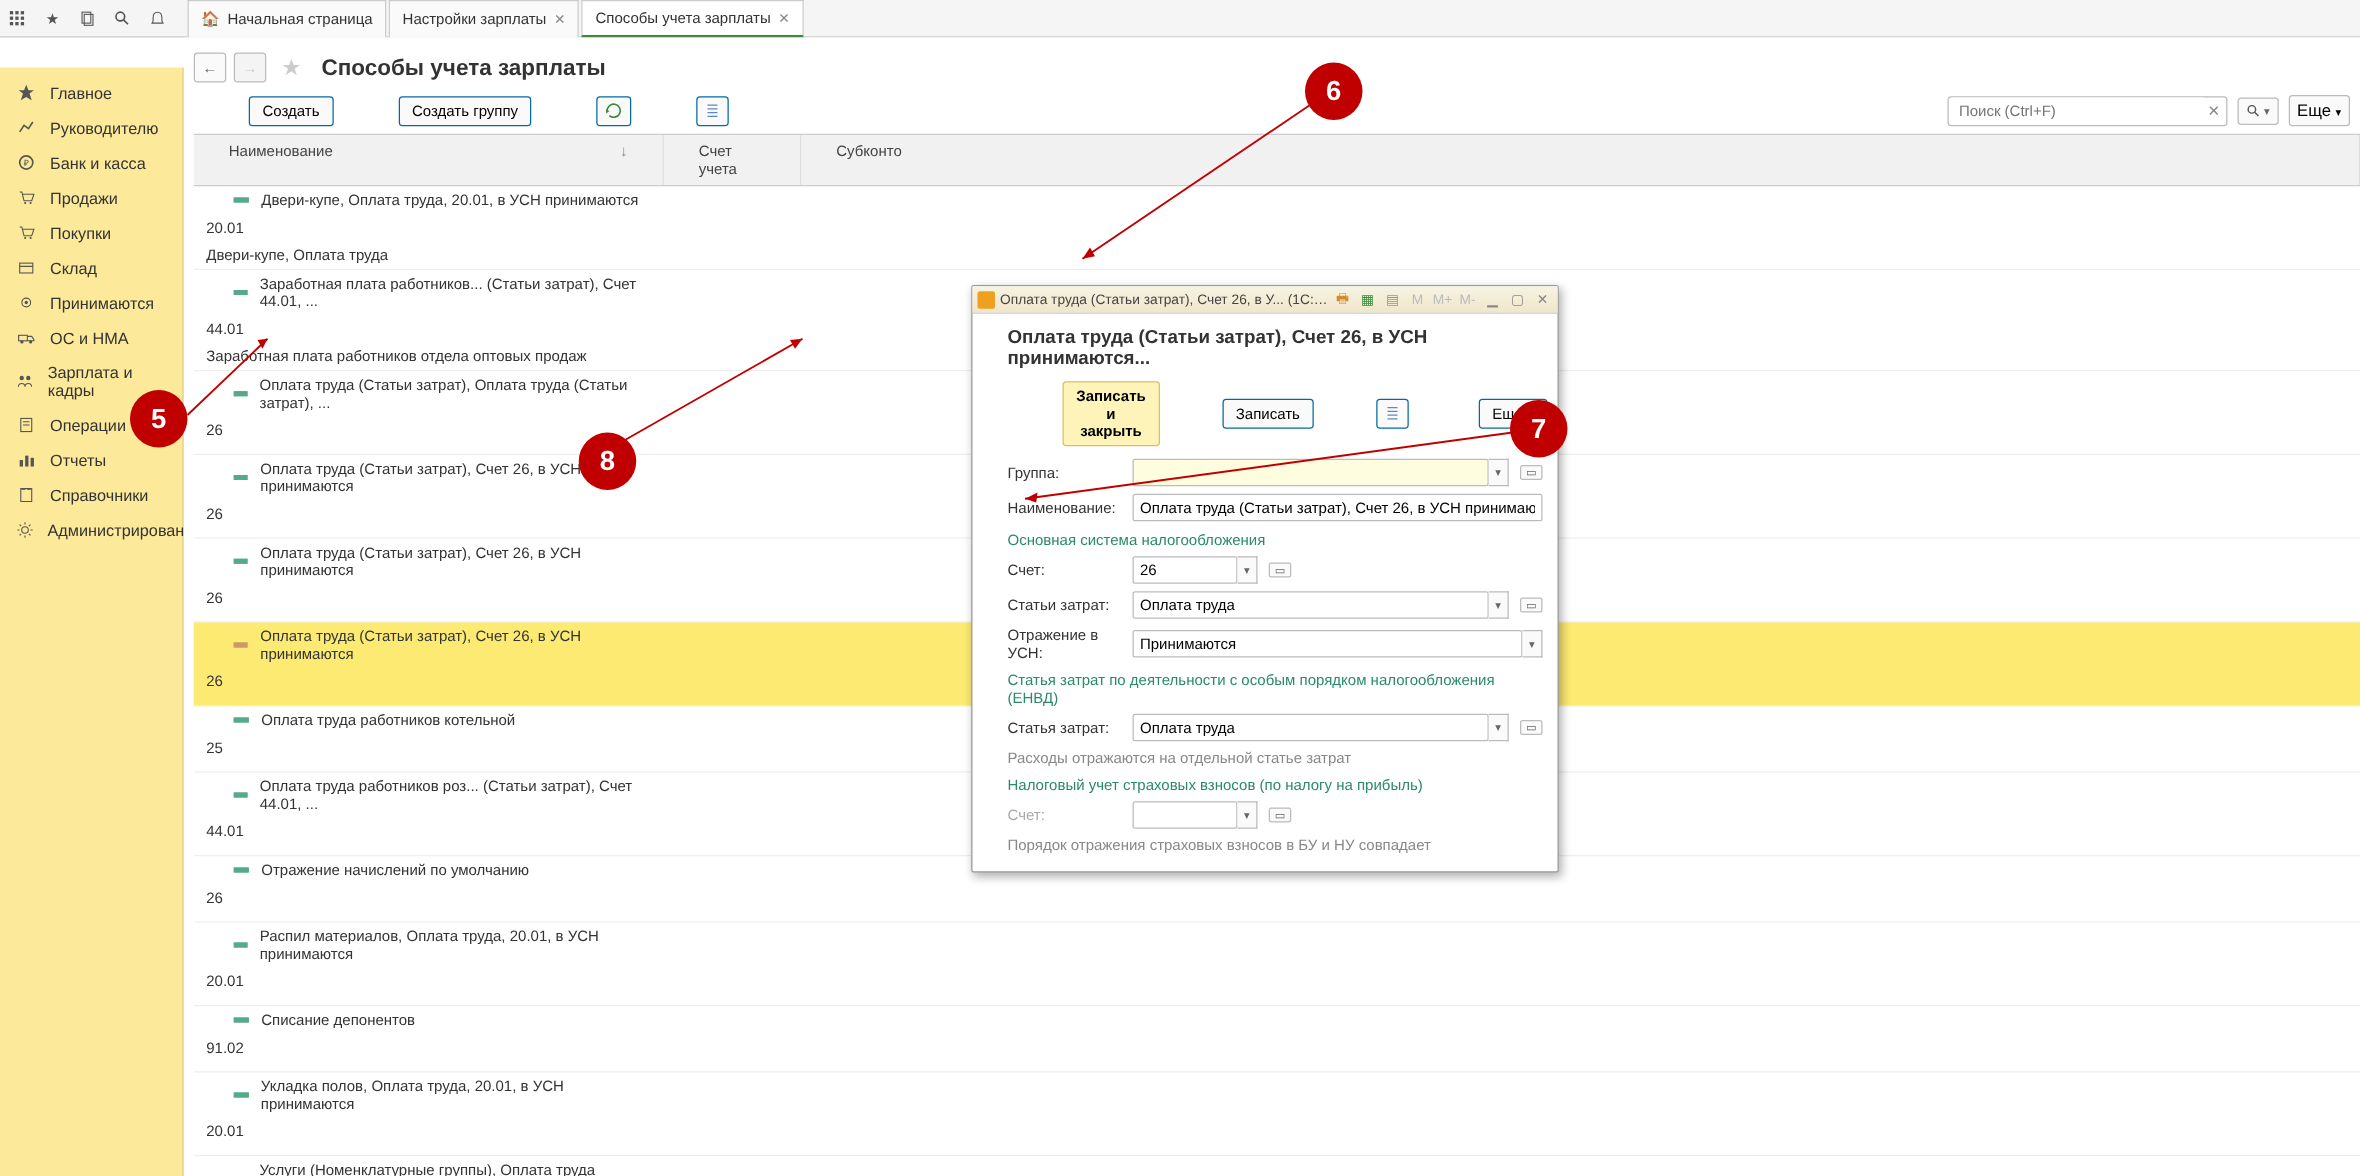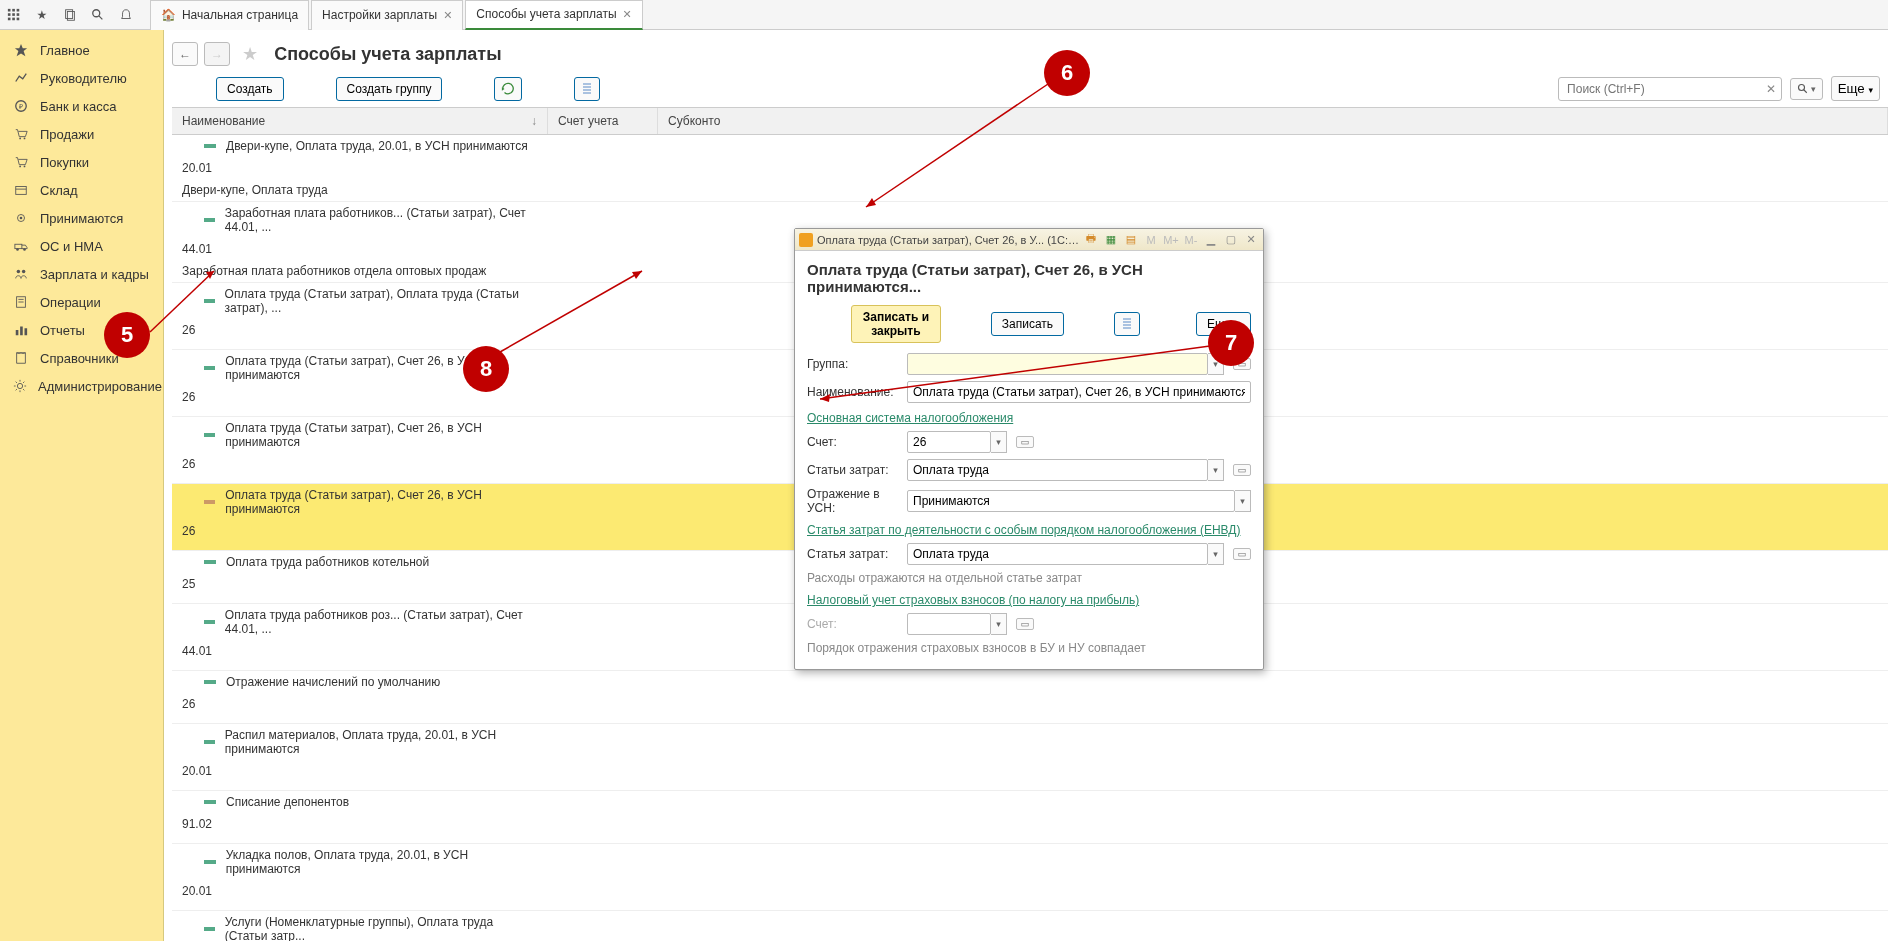--- a/index.html
+++ b/index.html
@@ -12,21 +12,21 @@
 .tab-bar { display: flex; align-items: stretch; margin-left: 10px; height: 30px; }
 .tab { display: flex; align-items: center; padding: 0 10px; border: 1px solid #ccc; border-bottom: none; background: #fafafa; margin-right: 2px; font-size: 12px; gap: 6px; cursor: pointer; }
 .tab.active { background: #fff; border-bottom: 2px solid #3a8a3a; }
 .tab .close { color: #888; cursor: pointer; font-size: 11px; }
 .tab .home-icon { color: #666; }
 
 
 .main-layout { display: flex; height: calc(941px - 30px); }
 
 
-.sidebar { width: 164px; background: #fde99a; border-right: 1px solid #d6c97e; padding-top: 6px; }
+.sidebar { width: 147px; background: #fde99a; border-right: 1px solid #d6c97e; padding-top: 6px; margin-top: 24px; }
 .sidebar-item { display: flex; align-items: center; gap: 10px; padding: 6px 10px 6px 12px; cursor: pointer; font-size: 13px; color: #333; }
 .sidebar-item .si-icon { width: 18px; height: 16px; display: flex; align-items: center; justify-content: center; color: #555; }
 .sidebar-item .si-icon svg { width: 16px; height: 14px; }
 
 
 .content { flex: 1; background: #fff; position: relative; }
 .crumb-bar { padding: 12px 8px 4px 8px; display: flex; align-items: center; gap: 6px; }
 .nav-btn { width: 26px; height: 24px; border: 1px solid #bbb; border-radius: 3px; background: #fafafa; display: flex; align-items: center; justify-content: center; cursor: pointer; color: #666; }
 .nav-btn.disabled { color: #ccc; background: #f4f4f4; }
 .star-big { color: #ccc; font-size: 18px; margin: 0 6px; }
@@ -38,21 +38,21 @@
 .toolbar-spacer { flex: 1; }
 .search-field { width: 224px; border: 1px solid #bbb; border-radius: 3px; background: #fff; display: flex; align-items: center; padding: 0 2px; }
 .search-field input { border: none; outline: none; flex: 1; padding: 4px 6px; font-size: 12px; }
 .search-field .clear { width: 16px; color: #888; cursor: pointer; text-align: center; }
 .search-btn { border: 1px solid #bbb; border-radius: 3px; padding: 4px 6px; cursor: pointer; background: #fafafa; display: flex; align-items: center; }
 .search-btn svg{width:12px;height:12px;}
 .more-btn { border: 1px solid #bbb; border-radius: 3px; padding: 4px 6px; cursor: pointer; background: #fafafa; }
 
 
 .tbl-header { display: flex; background: #f1f1f1; border-top: 1px solid #ccc; border-bottom: 1px solid #ccc; margin-left: 8px; }
-.tbl-header .th { padding: 6px 10px; font-size: 12px; color: #444; border-right: 1px solid #ddd; }
+.tbl-header .th { padding: 6px 28px; font-size: 12px; color: #444; border-right: 1px solid #ddd; }
 .col-name { width: 376px; }
 .col-acct { width: 110px; }
 .col-sub { flex: 1; }
 .th .sort { float: right; color: #888; }
 
 .tbl-body { margin-left: 8px; }
 .tbl-row { display: flex; border-bottom: 1px solid #eee; flex-direction: column; }
 .tbl-row .td { padding: 4px 10px; font-size: 12px; }
 .tbl-row.selected { background: #fcea72; }
 .tbl-row .td.col-name { display: flex; align-items: center; gap: 10px; }
@@ -62,34 +62,34 @@
 
 .dialog { position: absolute; left: 630px; top: 198px; width: 470px; background: #fff; border: 1px solid #999; box-shadow: 2px 3px 8px rgba(0,0,0,0.3); border-radius: 2px; }
 .dlg-titlebar { height: 22px; background: linear-gradient(#f7f3e3, #efe7c9); border-bottom: 1px solid #ccc; display: flex; align-items: center; padding: 0 4px; gap: 4px; font-size: 11px; }
 .dlg-titlebar .mini-ico { width: 14px; height: 14px; background: #f0a020; border-radius: 2px; }
 .dlg-titlebar .title-text { flex: 1; color: #444; overflow: hidden; white-space: nowrap; text-overflow: ellipsis; }
 .dlg-titlebar .tb-icon { width: 16px; height: 16px; color: #888; display: flex; align-items: center; justify-content: center; cursor: pointer; font-size: 11px; }
 .dlg-titlebar .tb-icon.green{color:#3a8a3a;}
 .dlg-titlebar .tb-icon.gray{color:#bbb;}
 .dlg-titlebar .tb-icon.orange{color:#d48a2a;}
 
-.dlg-body { padding: 10px 12px 14px 12px; }
+.dlg-body { padding: 10px 12px 14px 28px; }
 .dlg-heading { font-size: 15px; font-weight: bold; margin-bottom: 10px; }
 .dlg-toolbar { display: flex; gap: 6px; margin-bottom: 10px; align-items: center; }
 .btn.primary { background: #fef3b8; border-color: #d8c25a; font-weight: bold; }
 .dlg-toolbar .spacer { flex: 1; }
 
 .form-row { display: flex; align-items: center; margin-bottom: 6px; gap: 6px; }
 .form-row .lbl { width: 94px; font-size: 12px; color: #333; }
 .inp-wrap { flex: 1; display: flex; }
 .inp { flex: 1; border: 1px solid #bbb; border-radius: 2px; padding: 3px 5px; font-size: 12px; background: #fff; }
 .inp.highlight { background: #fefde0; }
 .inp-drop { width: 16px; border: 1px solid #bbb; border-left: none; display: flex; align-items: center; justify-content: center; background: #fafafa; cursor: pointer; font-size: 9px; color: #666; }
 .inp-ext { width: 18px; border: 1px solid #bbb; border-radius: 2px; display: flex; align-items: center; justify-content: center; background: #fafafa; cursor: pointer; margin-left: 3px; font-size: 9px; color: #666; }
-.section-lbl { color: #2a8a6a; font-size: 12px; margin: 8px 0 6px 0; text-decoration: underline; }
+.section-lbl { color: #2a8a6a; font-size: 12px; margin: 8px 0 6px 0; }
 .note-text { color: #888; font-size: 12px; margin-top: 6px; }
 .sm-inp { width: 84px; }
 
 
 .callout { position: absolute; width: 46px; height: 46px; background: #c00000; border-radius: 50%; color: #fff; display: flex; align-items: center; justify-content: center; font-size: 22px; font-weight: bold; z-index: 50; }
 .arrow-line { position: absolute; pointer-events: none; z-index: 40; }
 .arrow-line line { stroke: #c00000; stroke-width: 1.5; }
 .arrow-line polygon { fill: #c00000; }
 </style>
 </head>

